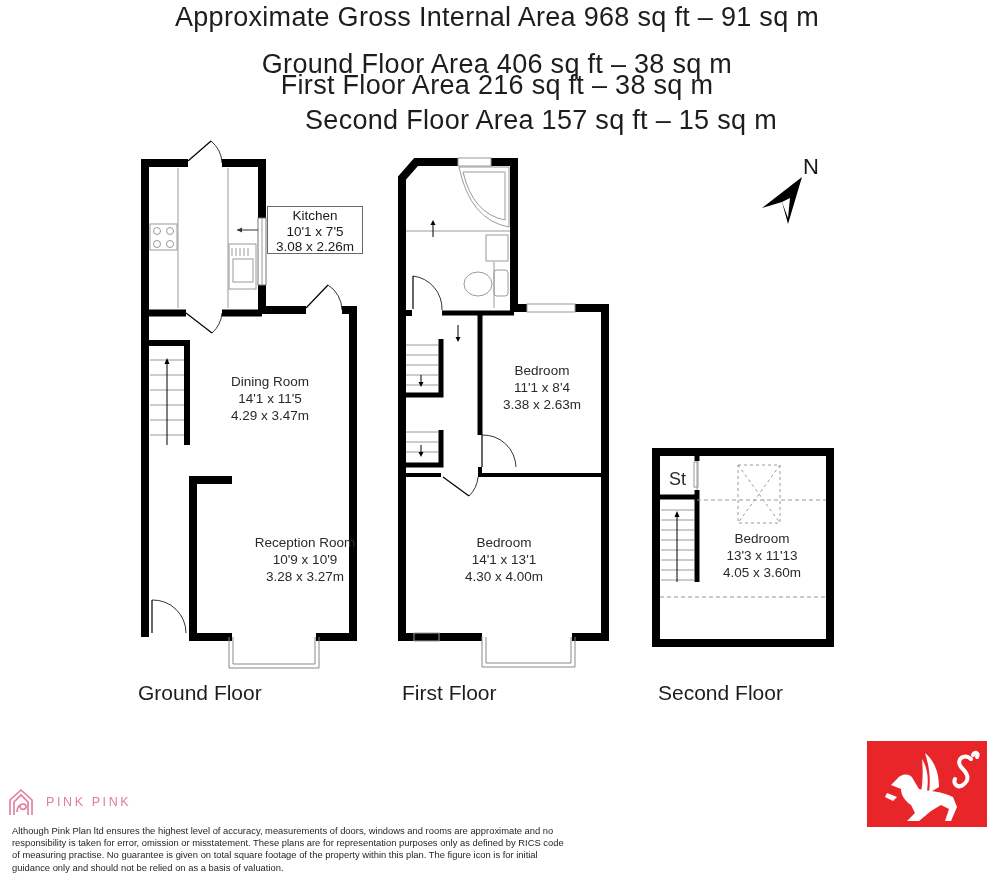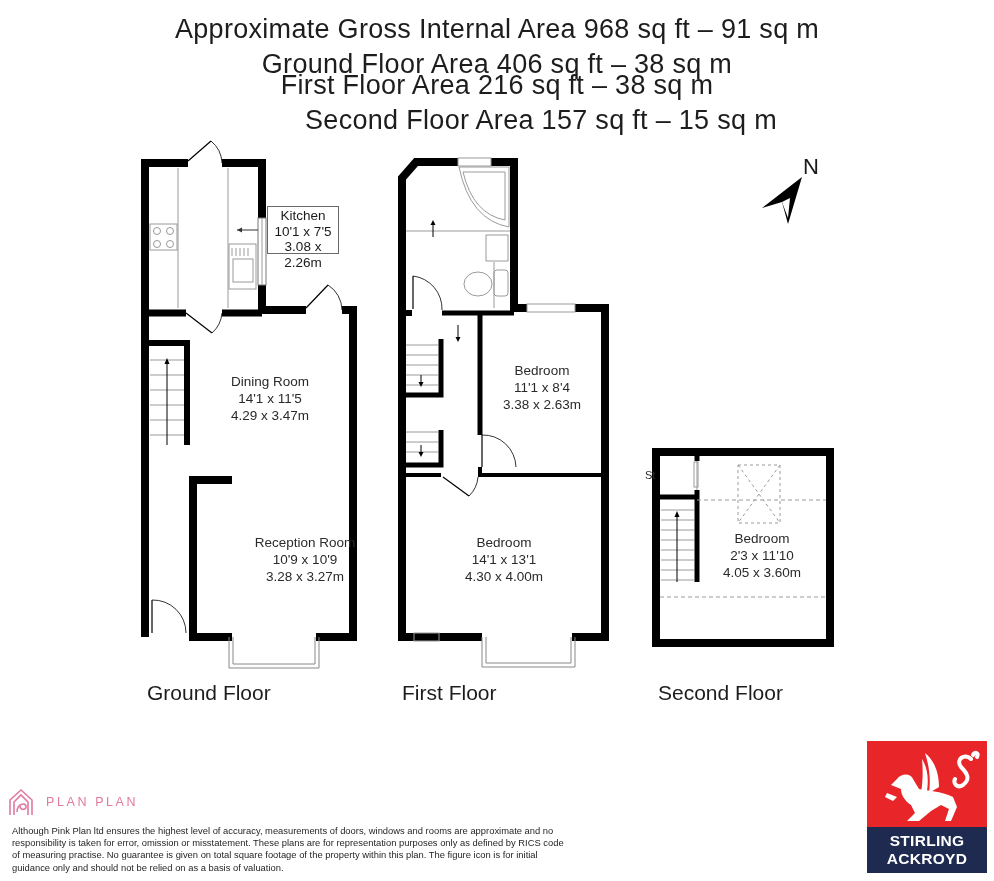--- a/index.html
+++ b/index.html
@@ -2,36 +2,36 @@
 <html><head>
 <meta charset="utf-8">
 <style>
   html, body { margin:0; padding:0; background:#ffffff; }
   body { width:994px; height:881px; position:relative; overflow:hidden; font-family:"Liberation Sans", "DejaVu Sans", sans-serif; color:#1a1a1a; }
   .headline { position:absolute; left:0; width:994px; text-align:center; font-size:27px; letter-spacing:0.3px; line-height:34px; color:#1d1d1d; }
   .plan-svg { position:absolute; left:0; top:0; }
   .room-label { position:absolute; text-align:center; font-size:13.5px; line-height:17px; color:#2a2a2a; white-space:nowrap; transform:translateX(-50%); }
   .room-label .name { display:block; }
   .room-label .dim { display:block; }
-  .kitchen-box { position:absolute; left:267px; top:206px; width:72px; height:48px; border:1px solid #6a6a6a; background:#fff; text-align:center; font-size:13.5px; line-height:15.5px; padding-top:1px; box-sizing:border-box; }
+  .kitchen-box { position:absolute; left:267px; top:206px; width:96px; height:48px; border:1px solid #6a6a6a; background:#fff; text-align:center; font-size:13.5px; line-height:15.5px; padding-top:1px; box-sizing:border-box; }
   .floor-title { position:absolute; font-size:21px; color:#1d1d1d; white-space:nowrap; }
-  .st-label { position:absolute; left:645px; top:469px; font-size:11px; color:#2a2a2a;text-align:center; }
+  .st-label { position:absolute; left:669px; top:469px; font-size:18px; color:#2a2a2a;text-align:center; }
   .north { position:absolute; left:760px; top:156px; width:66px; height:70px; }
   .north-letter { position:absolute; left:803px; top:154px; font-size:22px; color:#1a1a1a; }
   .pinkplan { position:absolute; left:8px; top:788px; height:28px; display:flex; align-items:center; }
   .pinkplan-text { margin-left:12px; font-size:12.5px; letter-spacing:2.6px; color:#e07aa0; }
   .disclaimer { position:absolute; left:12px; top:825px; width:560px; font-size:9.4px; line-height:12.2px; color:#1f1f1f; }
   .sa-logo { position:absolute; left:867px; top:741px; width:120px; height:132px; }
   .sa-top { position:absolute; left:0; top:0; width:120px; height:86px; background:#e8262a; }
   .sa-bottom { position:absolute; left:0; top:86px; width:120px; height:46px; background:#1e2a4f; color:#fff; font-weight:bold; font-size:15.5px; line-height:18px; text-align:center; padding-top:5px; box-sizing:border-box; letter-spacing:0.3px; }
 </style>
 </head>
 <body>
 
-<div class="headline" style="top:12px;">Approximate Gross Internal Area 968 sq ft – 91 sq m</div>
+<div class="headline" style="top:0px;">Approximate Gross Internal Area 968 sq ft – 91 sq m</div>
 <div class="headline" style="top:47px;text-align:center;">Ground Floor Area 406 sq ft – 38 sq m</div>
 <div class="headline" style="top:68px;">First Floor Area 216 sq ft – 38 sq m</div>
 <div class="headline" style="top:103px;margin-left:44px;">Second Floor Area 157 sq ft – 15 sq m</div>
 
 <svg class="plan-svg" width="994" height="881" viewBox="0 0 994 881">
   <g fill="none" stroke="#000" stroke-linejoin="miter">
 
     <g>
 
       <path d="M188 163 L145 163 L145 633" stroke-width="8"></path>
@@ -227,39 +227,39 @@
 </div>
 
 <div class="room-label" style="left:504px; top:534px;">
   <span class="name">Bedroom</span>
   <span class="dim">14'1 x 13'1</span>
   <span class="dim">4.30 x 4.00m</span>
 </div>
 
 <div class="room-label" style="left:762px; top:530px;">
   <span class="name">Bedroom</span>
-  <span class="dim">2'3 x 11'10</span>
+  <span class="dim">13'3 x 11'13</span>
   <span class="dim">4.05 x 3.60m</span>
 </div>
 
 <div class="st-label">St</div>
 
-<div class="floor-title" style="left:147px; top:681px;">Ground Floor</div>
+<div class="floor-title" style="left:138px; top:681px;">Ground Floor</div>
 <div class="floor-title" style="left:402px; top:681px;">First Floor</div>
 <div class="floor-title" style="left:658px; top:681px;">Second Floor</div>
 
 <div class="pinkplan">
   <svg width="26" height="28" viewBox="0 0 26 28">
     <g fill="none" stroke="#e07aa0" stroke-width="1.6">
       <path d="M2 27 V12 L13 2 L24 12 V27"></path>
       <path d="M6 27 V14 L13 7 L20 14 V27"></path>
       <path d="M9 24 C9 16 17 14 18 18 C19 22 12 23 12 18"></path>
     </g>
   </svg>
-  <span class="pinkplan-text">PLAN PLAN</span>
+  <span class="pinkplan-text">PINK PINK</span>
 </div>
 
 <div class="disclaimer">Although Pink Plan ltd ensures the highest level of accuracy, measurements of doors, windows and rooms are approximate and no responsibility is taken for error, omission or misstatement. These plans are for representation purposes only as defined by RICS code of measuring practise. No guarantee is given on total square footage of the property within this plan. The figure icon is for initial guidance only and should not be relied on as a basis of valuation.</div>
 
 <div class="sa-logo">
   <div class="sa-top">
     <svg width="120" height="86" viewBox="0 0 120 86">
       <g fill="#ffffff">
 
         <path d="M58 12 C66 18 72 30 72 46 L62 52 C64 38 62 24 58 12 Z"></path>
@@ -268,17 +268,13 @@
         <path d="M30 38 C34 32 44 32 46 38 L52 48 C60 50 74 50 86 56 L90 66 L84 80 L78 80 L82 68 L74 64 L64 70 L52 80 L40 80 L48 72 L44 64 C38 60 34 54 34 48 L24 44 L28 40 Z"></path>
         <path d="M20 52 L30 56 L26 60 L18 56 Z"></path>
       </g>
 
       <g fill="none" stroke="#ffffff" stroke-width="4" stroke-linecap="round">
         <path d="M104 18 C98 12 88 18 94 26 C100 32 104 38 96 44 C90 48 86 42 88 38"></path>
         <path d="M106 14 C108 10 112 12 110 16"></path>
       </g>
     </svg>
   </div>
-  <div class="sa-bottom">
-    <span style="display:block;">STIRLING</span>
-    <span style="display:block;">ACKROYD</span>
-  </div>
 </div>
 
 </body></html>

